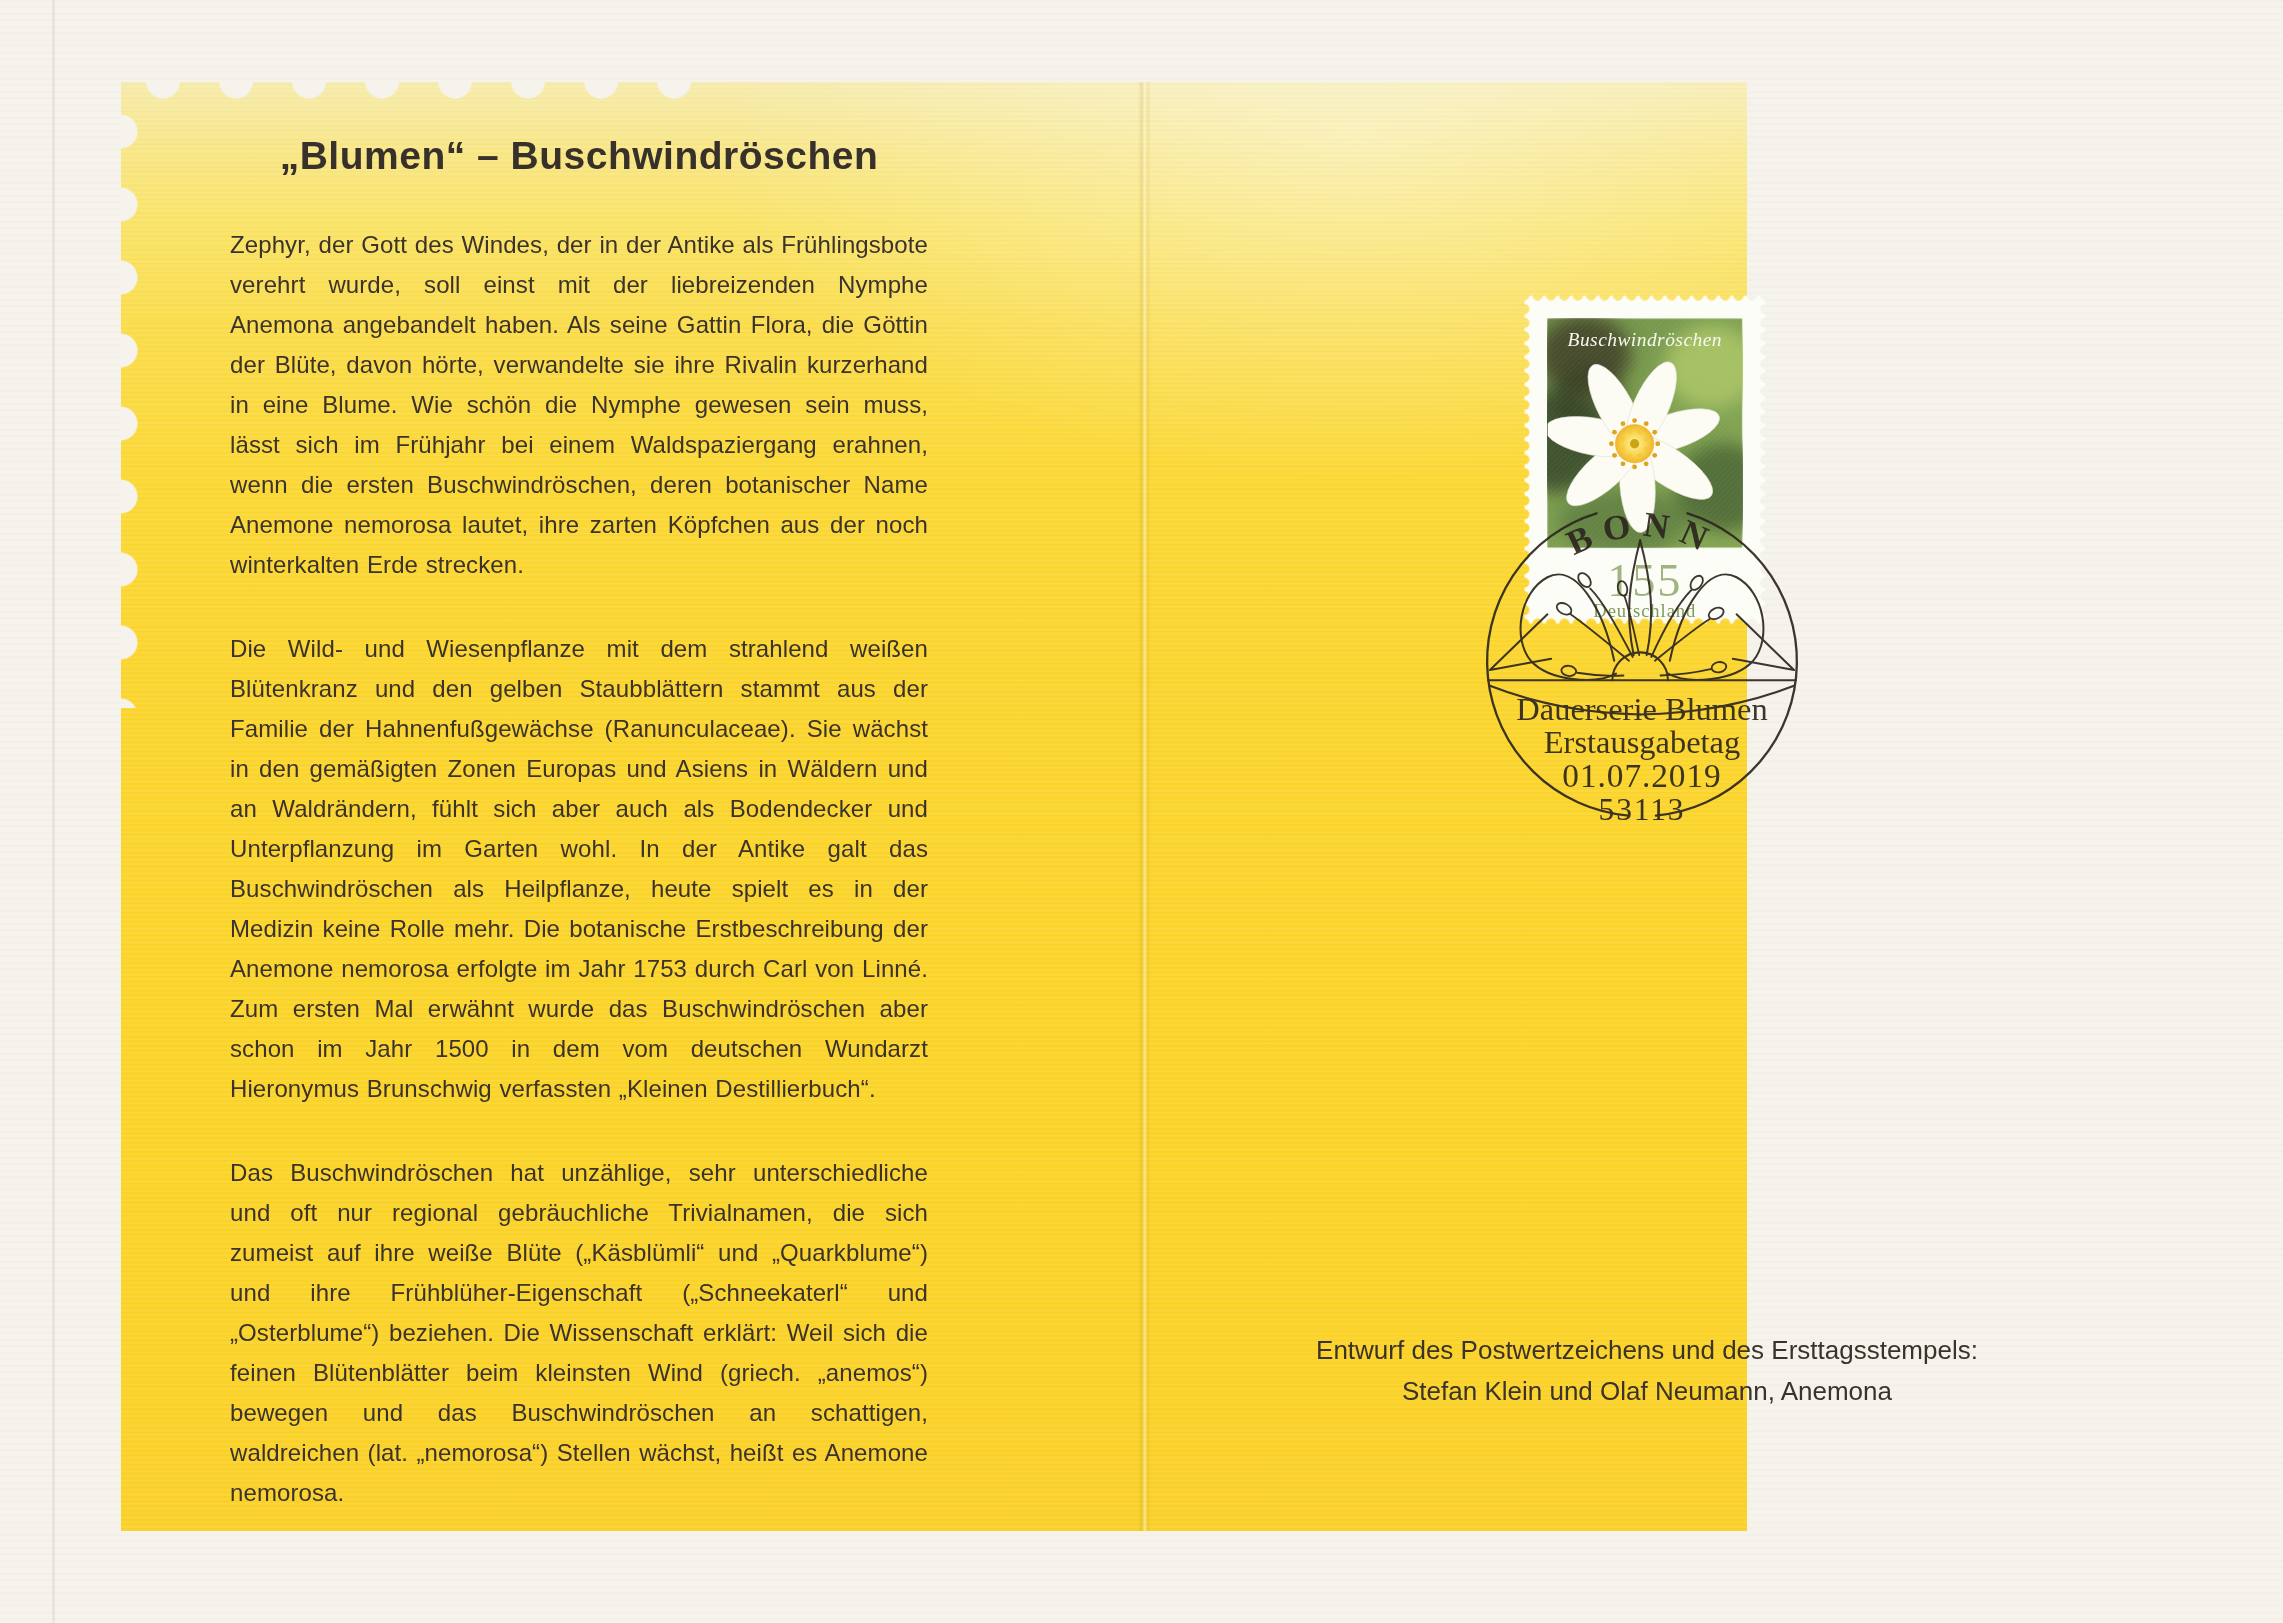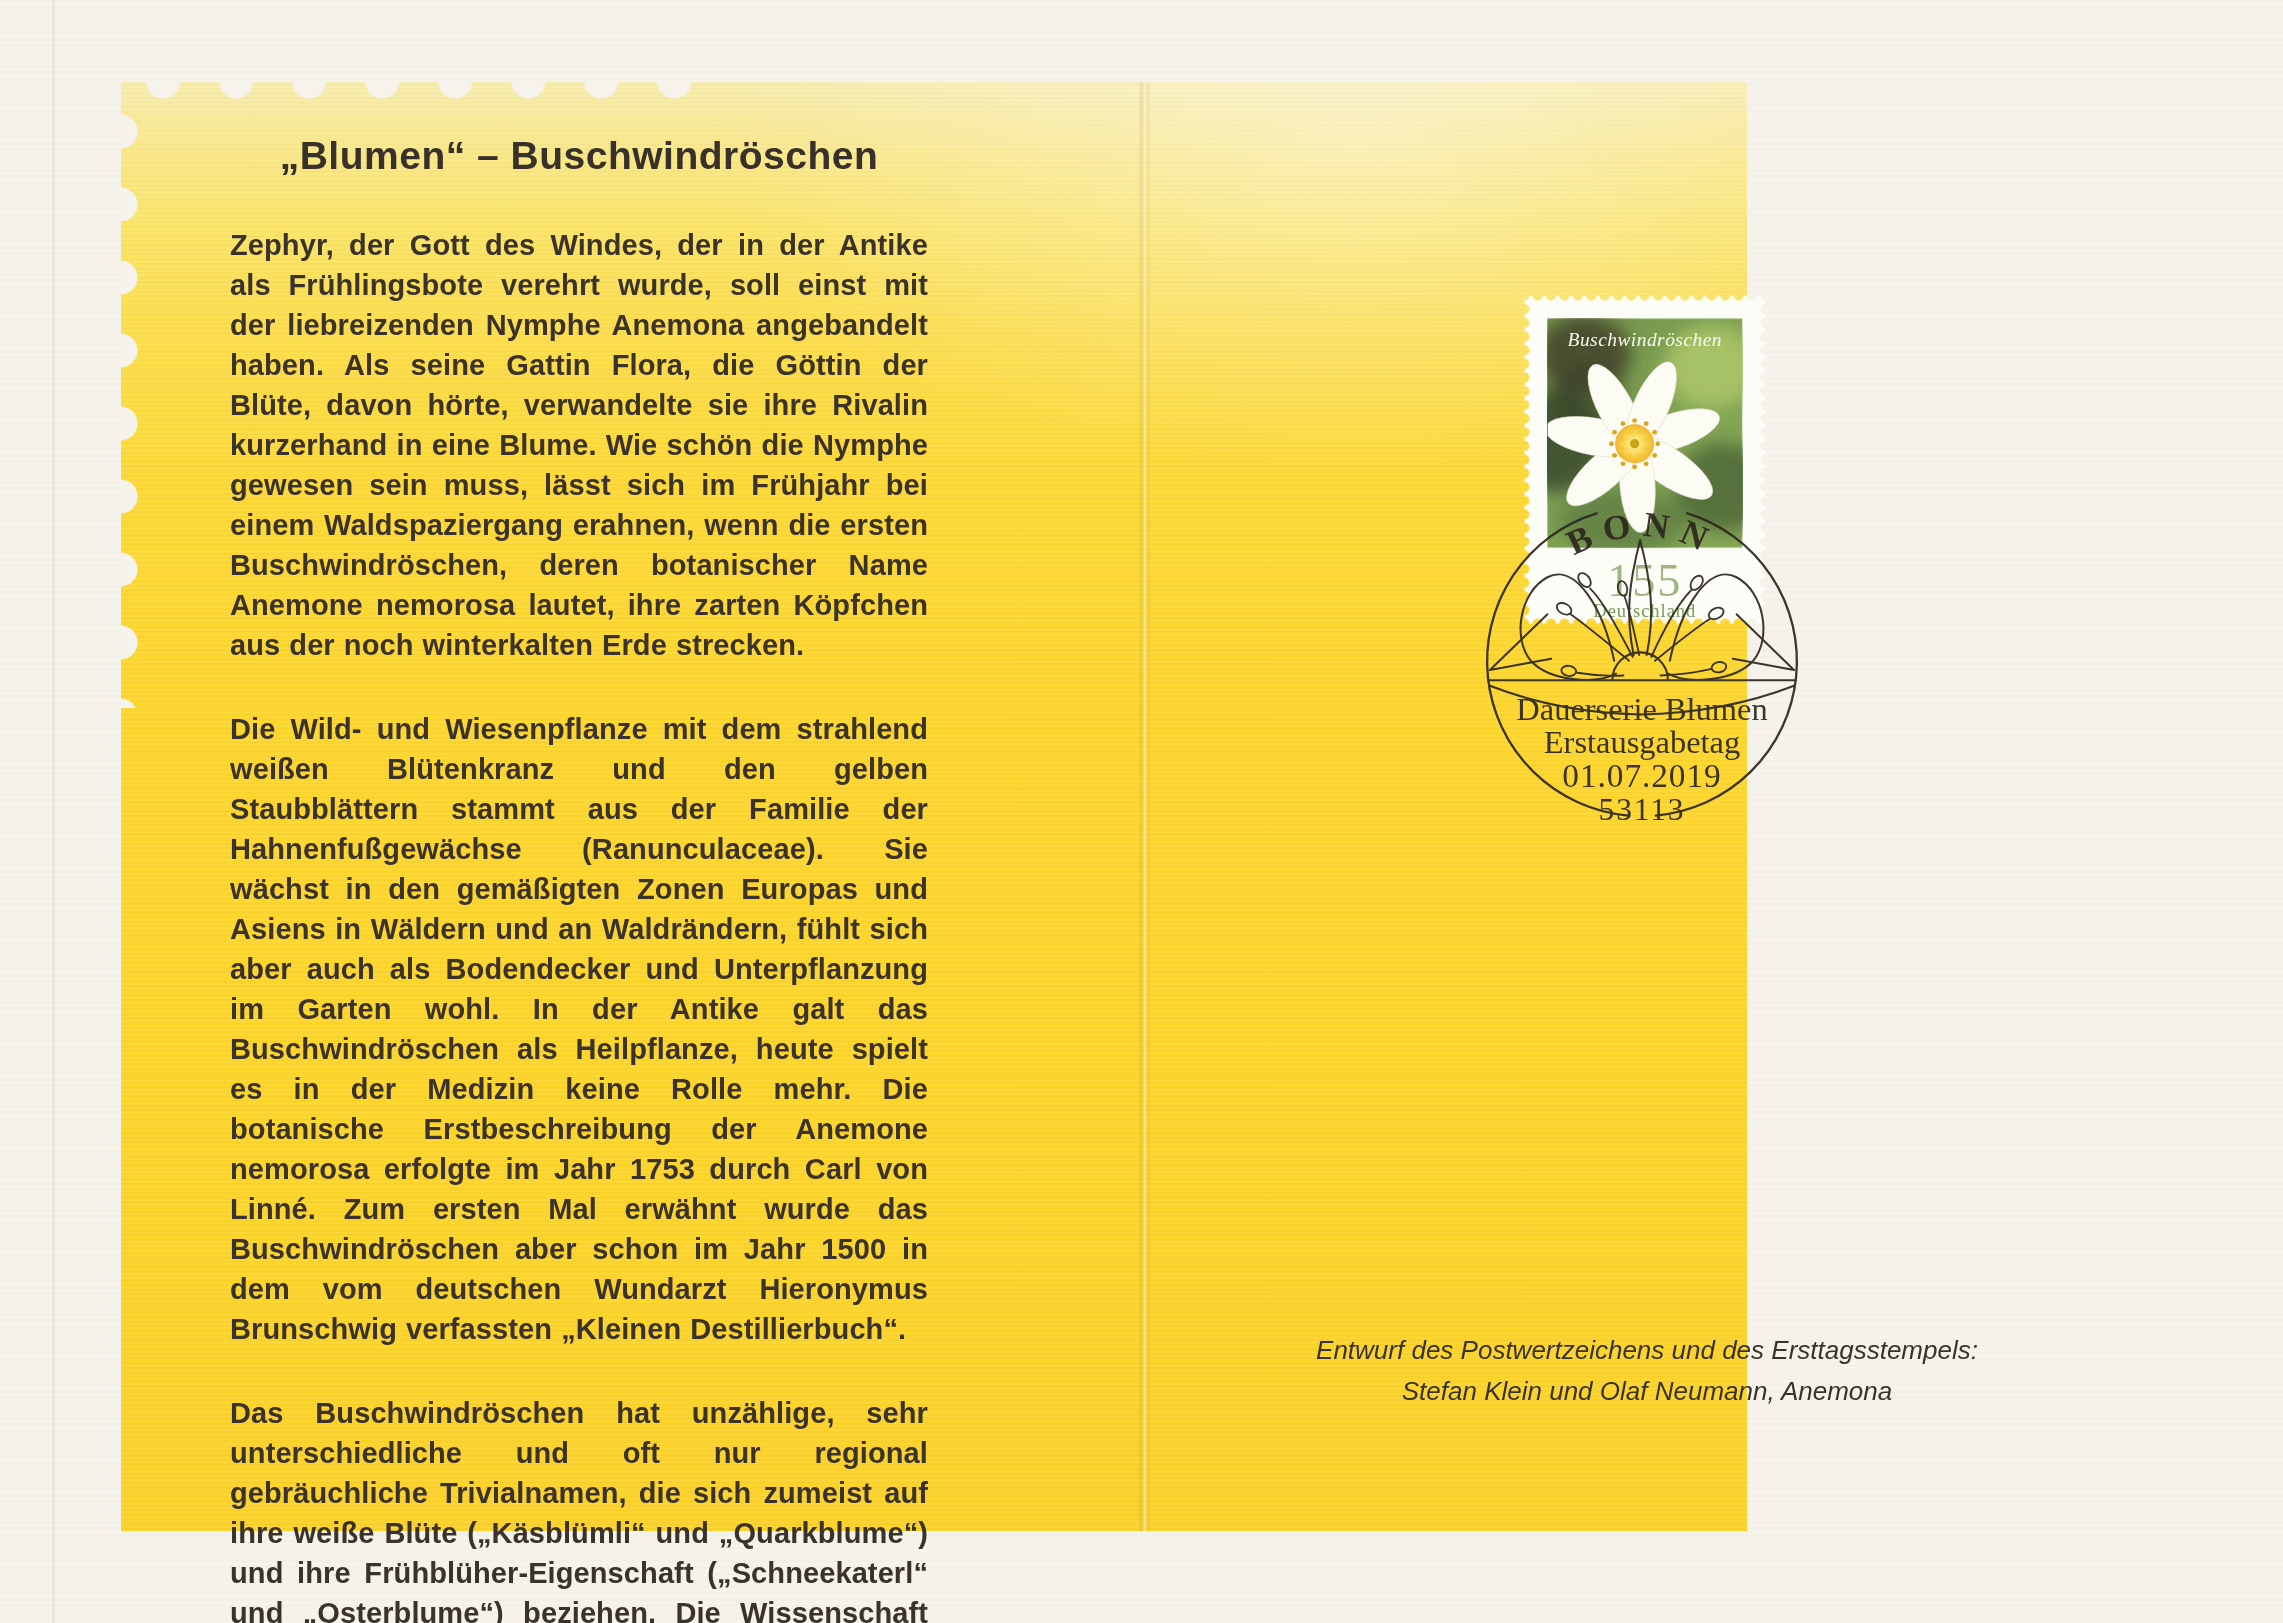--- a/index.html
+++ b/index.html
@@ -36,26 +36,26 @@
     background-image:radial-gradient(17.6px circle at 0px 50%, #f5f3ec 16px, rgba(245,243,236,0) 17.6px);
     background-size:20.4px 73px;background-repeat:repeat-y;background-position:0 13px;
   }
   
   .left-page{position:absolute;left:109px;top:51px;width:698px;color:#3a322b;}
   .doc-title{
     font-size:39px;font-weight:bold;line-height:46px;text-align:center;
     color:#38302a;margin:0 0 46px 0;letter-spacing:0.5px;
   }
   .left-page p{
-    font-size:29px;line-height:40px;margin:0 0 44px 0;
-    text-align:justify;letter-spacing:0.1px;word-spacing:0.9px;font-weight:bold;
+    font-size:24px;line-height:40px;margin:0 0 44px 0;
+    text-align:justify;letter-spacing:0.1px;word-spacing:0.9px;
   }
   .left-page p:last-child{margin-bottom:0;}
   
-  .credits{position:absolute;left:1067px;top:1248px;width:918px;text-align:center;color:#3a322b;font-style:italic;}
+  .credits{position:absolute;left:1067px;top:1248px;width:918px;text-align:center;color:#3a322b;}
   .credits .block{font-size:26px;line-height:41px;}
   .credits .motiv{font-size:24px;line-height:41px;margin-top:18.6px;}
   
   .stamp-svg{position:absolute;left:1354px;top:206px;width:334px;height:547px;}
   .serif{font-family:"Liberation Serif", serif;}
 </style>
 </head>
 <body>
 
 <div class="scan-edge"></div>

